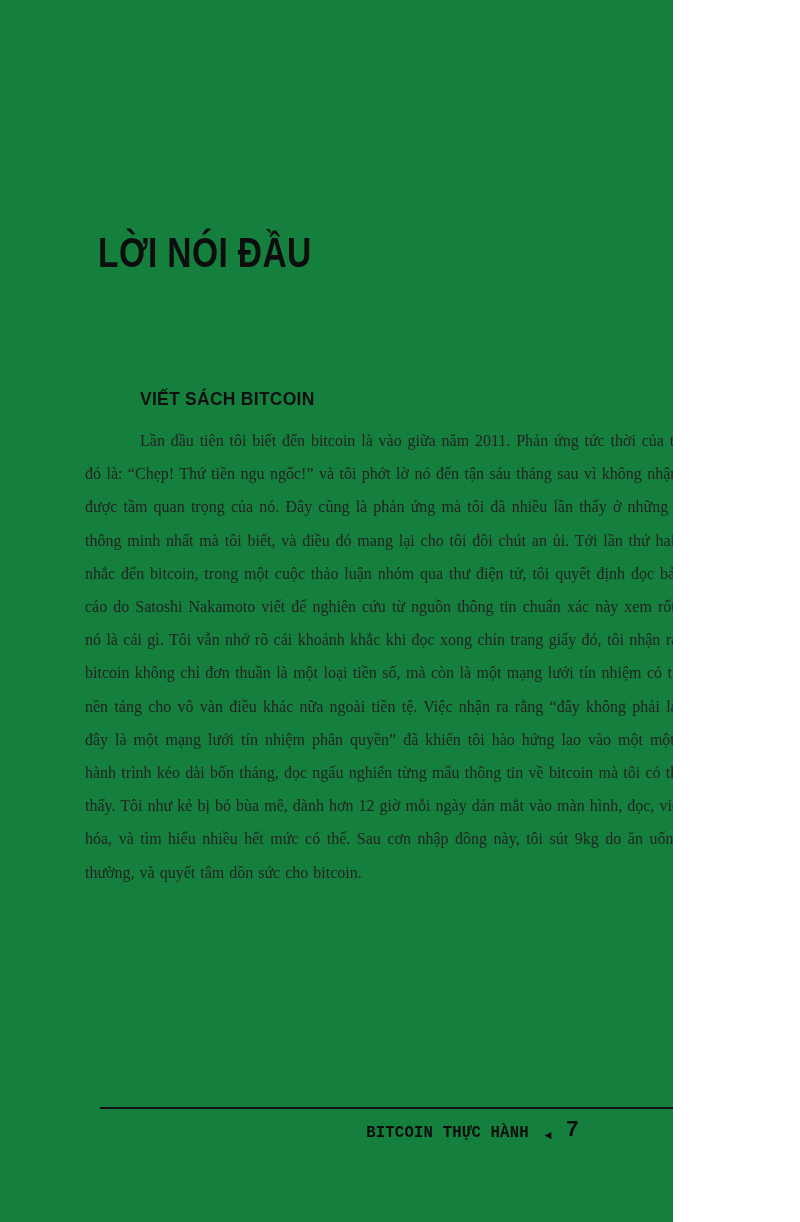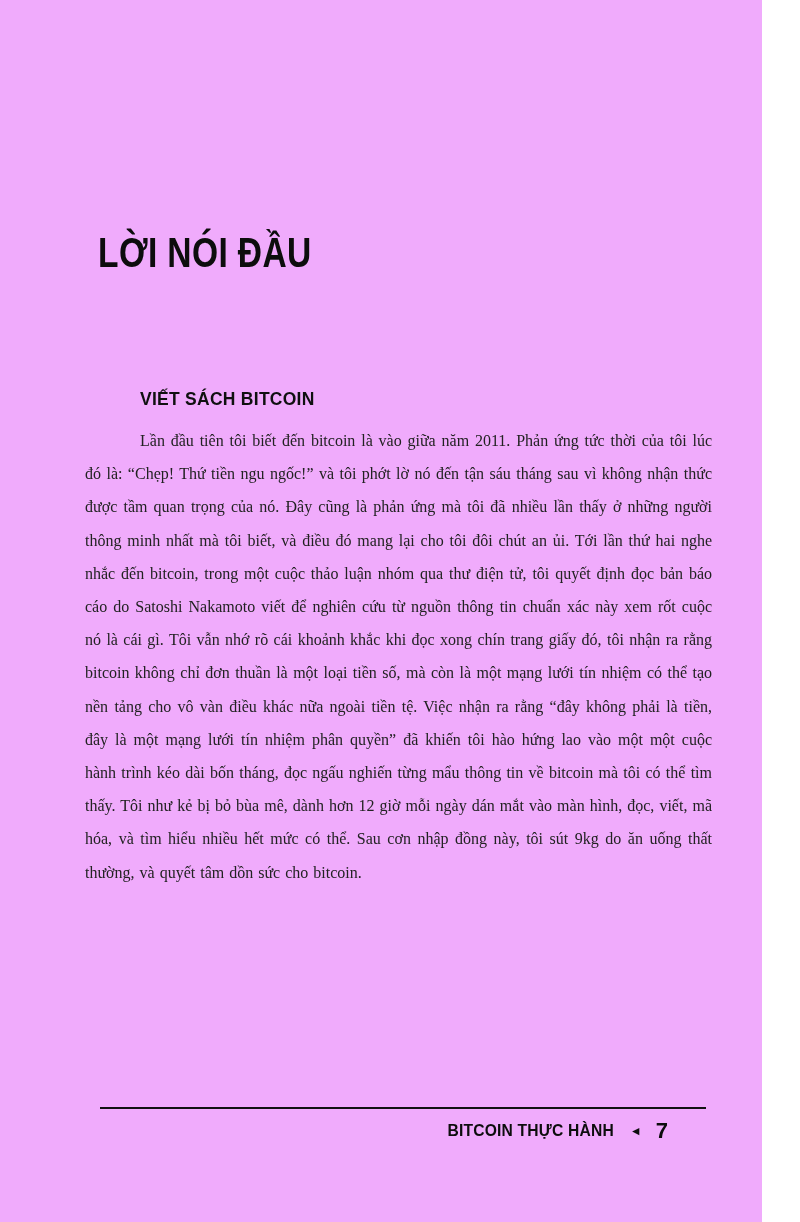--- a/index.html
+++ b/index.html
@@ -2,23 +2,23 @@
 <html><head>
 <meta charset="utf-8">
 <style>
   html, body {
     margin: 0;
     padding: 0;
     background: #ffffff;
   }
   .page {
     position: relative;
-    width: 762px;
+    width: 673px;
     height: 1222px;
-    background: #f0abfc;
+    background: #15803d;
     overflow: hidden;
     font-family: "Liberation Serif", serif;
     color: #1b1b1b;
   }
   .chapter-title {
     position: absolute;
     top: 228px;
     left: 98px;
     font-family: "Liberation Sans", sans-serif;
     font-weight: 800;
@@ -63,22 +63,22 @@
     left: 100px;
     width: 606px;
     height: 2px;
     background: #111111;
   }
   .footer {
     position: absolute;
     top: 1120px;
     right: 94px;
     display: flex;
-    align-items: center;
-    font-family: Liberation Sans, sans-serif;
+    align-items: flex-end;
+    font-family: Liberation Mono, monospace;
     font-weight: bold;
     color: #0d0d0d;
   }
   .footer .book-title {
     font-size: 17px;
     letter-spacing: 0.2px;
     transform: scaleX(0.92);
     transform-origin: right center;
     white-space: nowrap;
   }

